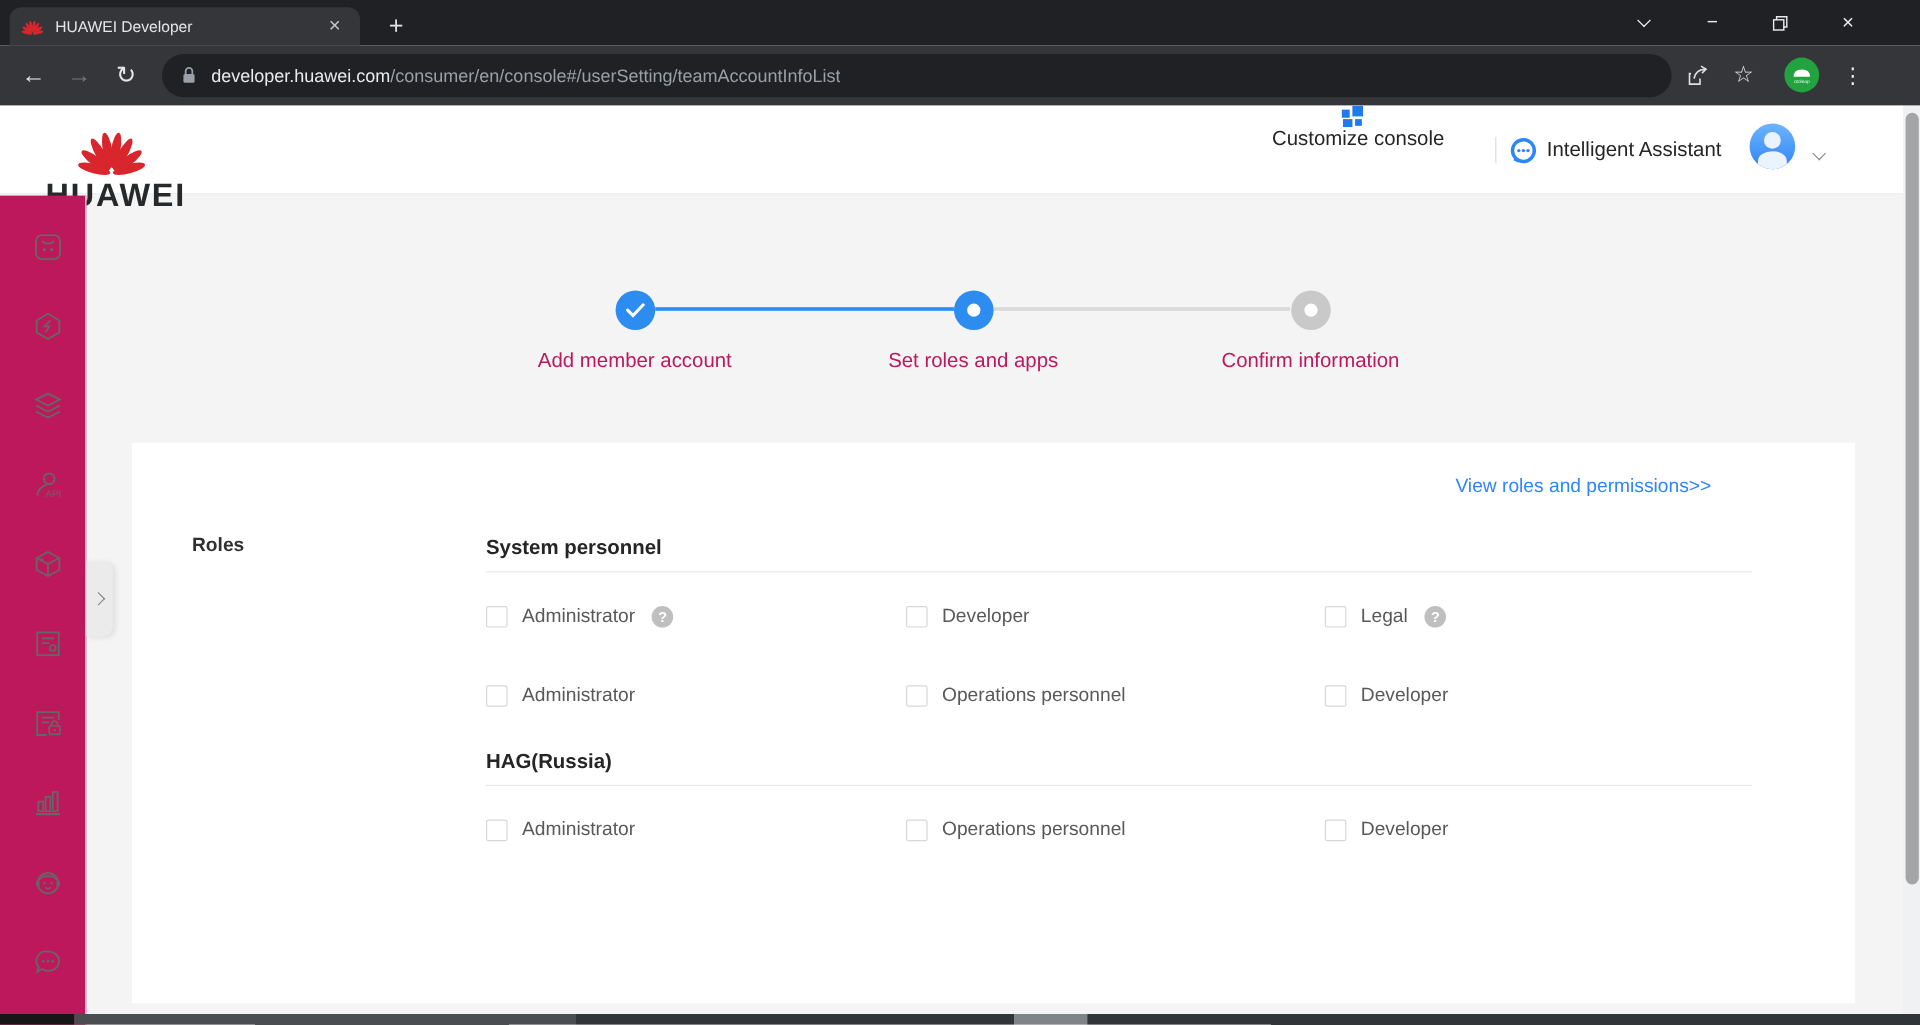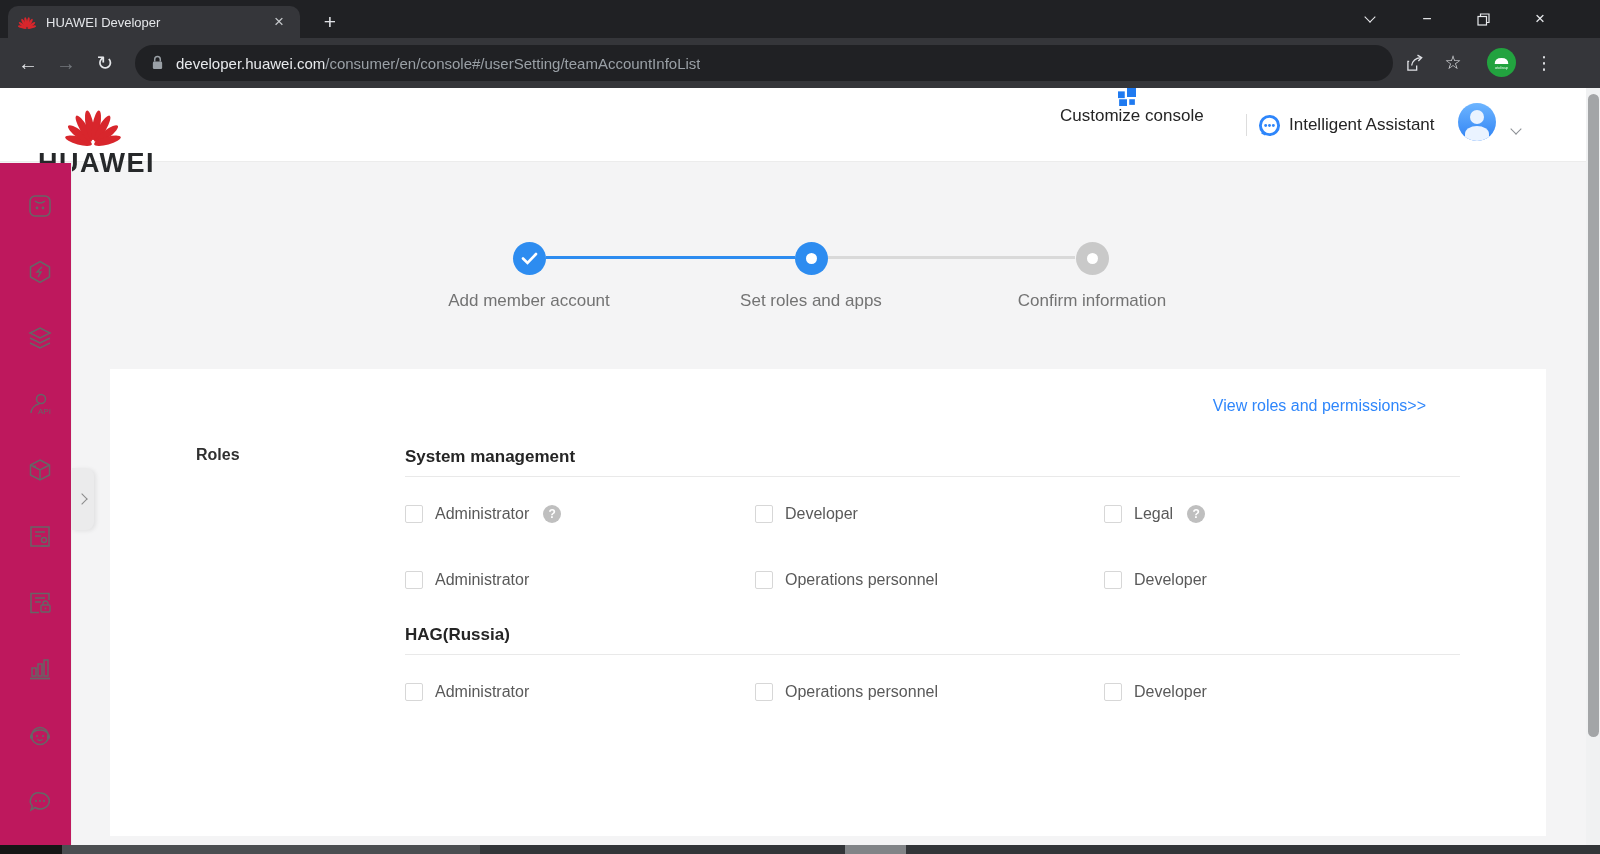--- a/index.html
+++ b/index.html
@@ -47,26 +47,26 @@
   .expander .chev { border-color:#8a8a8a; transform:rotate(-45deg); margin:0 0 0 -3px; }
 
   
   .stepline { position:absolute; top:256px; height:3px; }
   .stepline.done { background:#2d8cf0; }
   .stepline.todo { background:#d9d9d9; }
   .stepdot { position:absolute; top:242px; width:33px; height:33px; border-radius:50%; display:flex; align-items:center; justify-content:center; }
   .stepdot.blue { background:#2d8cf0; }
   .stepdot.gray { background:#c9c9c9; }
   .stepdot .hole { width:11px; height:11px; border-radius:50%; background:#fff; }
-  .steplabel { position:absolute; top:291px; width:240px; text-align:center; font-size:17px; color:#737373; }
+  .steplabel { position:absolute; top:291px; width:240px; text-align:center; font-size:17px; color:#be185d; }
 
   
   .card { position:absolute; left:110px; top:369px; width:1436px; height:467px; background:#fff; }
   .view-link { position:absolute; right:120px; top:28px; font-size:16px; color:#2e86fb; cursor:pointer; }
-  .roles-label { position:absolute; left:50px; top:77px; font-size:16px; font-weight:700; color:#303030;margin-left:36px; }
+  .roles-label { position:absolute; left:50px; top:77px; font-size:16px; font-weight:700; color:#303030; }
   .groups { position:absolute; left:295px; top:78px; width:1055px; }
   .group { margin-bottom:24px; }
   .group-title { font-size:17px; font-weight:700; color:#252525; padding-bottom:9px; border-bottom:1px solid #e9e9e9; }
   .group-options { display:grid; grid-template-columns:350px 349px 1fr; margin-top:16px; }
   .opt { height:42px; display:flex; align-items:center; }
   .cbx { width:18px; height:18px; border:1px solid #d7d7d7; border-radius:2px; background:#fff; flex:none; }
   .opt-label { font-size:16px; color:#595959; margin-left:12px; }
   .help { width:18px; height:18px; border-radius:50%; background:#bfbfbf; color:#fff; font-size:12px; font-weight:700;
           display:flex; align-items:center; justify-content:center; margin-left:14px; flex:none; }
 
@@ -265,21 +265,21 @@
   <div class="steplabel" style="left:409px;">Add member account</div>
   <div class="steplabel" style="left:691px;">Set roles and apps</div>
   <div class="steplabel" style="left:972px;">Confirm information</div>
 </div>
 
 <div class="card">
   <span class="view-link">View roles and permissions&gt;&gt;</span>
   <span class="roles-label">Roles</span>
   <div class="groups">
   <div class="group">
-    <div class="group-title">System management</div>
+    <div class="group-title">System personnel</div>
     <div class="group-options">
   <div class="opt">
     <span class="cbx"></span>
     <span class="opt-label">Administrator</span>
     <span class="help">?</span>
   </div>
 
 
   <div class="opt">
     <span class="cbx"></span>

